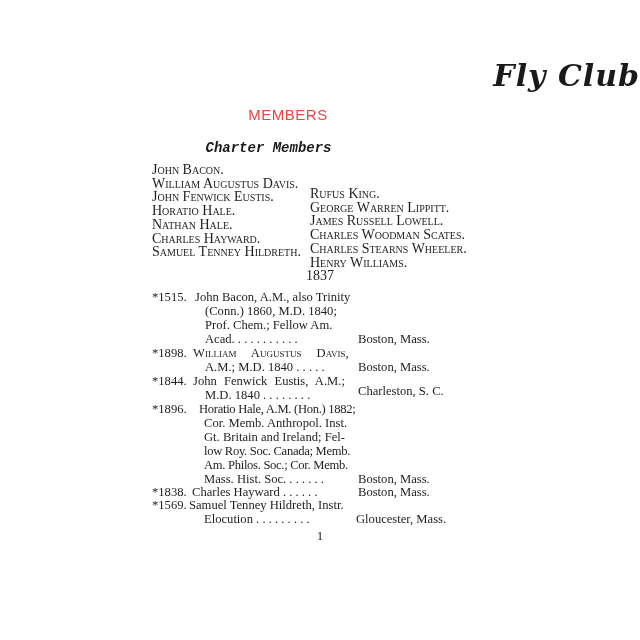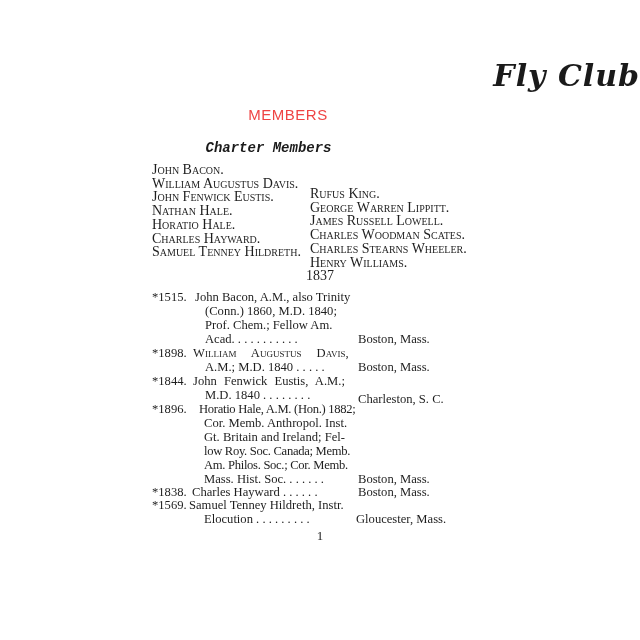--- a/index.html
+++ b/index.html
@@ -23,22 +23,22 @@
 <body>
 
 <div class="abs title">Fly Club</div>
 <div class="abs members">MEMBERS</div>
 <div class="abs charter">Charter Members</div>
 
 <div class="abs sc col1">
   <div>John Bacon.</div>
   <div>William Augustus Davis.</div>
   <div>John Fenwick Eustis.</div>
+  <div>Horatio Hale.</div>
   <div>Nathan Hale.</div>
-  <div>Horatio Hale.</div>
   <div>Charles Hayward.</div>
   <div>Samuel Tenney Hildreth.</div>
 </div>
 <div class="abs sc col2">
   <div>Rufus King.</div>
   <div>George Warren Lippitt.</div>
   <div>James Russell Lowell.</div>
   <div>Charles Woodman Scates.</div>
   <div>Charles Stearns Wheeler.</div>
   <div>Henry Williams.</div>
@@ -54,21 +54,21 @@
 <span class="line" style="left:358px;top:332px">Boston, Mass.</span>
 
 <span class="line" style="left:152px;top:346px">*1898.</span>
 <span class="line" style="left:193px;top:346px;font-variant:small-caps;word-spacing:12px">William Augustus Davis,</span>
 <span class="line" style="left:205px;top:360px">A.M.; M.D. 1840 . . . . .</span>
 <span class="line" style="left:358px;top:360px">Boston, Mass.</span>
 
 <span class="line" style="left:152px;top:374px">*1844.</span>
 <span class="line" style="left:193px;top:374px;word-spacing:4px">John Fenwick Eustis, A.M.;</span>
 <span class="line" style="left:205px;top:388px">M.D. 1840 . . . . . . . .</span>
-<span class="line" style="left:358px;top:392px">Charleston, S. C.</span>
+<span class="line" style="left:358px;top:384px">Charleston, S. C.</span>
 
 <span class="line" style="left:152px;top:402px">*1896.</span>
 <span class="line" style="left:199px;top:402px;letter-spacing:-0.3px">Horatio Hale, A.M. (Hon.) 1882;</span>
 <span class="line" style="left:204px;top:416px">Cor. Memb. Anthropol. Inst.</span>
 <span class="line" style="left:204px;top:430px">Gt. Britain and Ireland; Fel-</span>
 <span class="line" style="left:204px;top:444px;letter-spacing:-0.3px">low Roy. Soc. Canada; Memb.</span>
 <span class="line" style="left:204px;top:458px;letter-spacing:-0.3px">Am. Philos. Soc.; Cor. Memb.</span>
 <span class="line" style="left:204px;top:472px">Mass. Hist. Soc. . . . . . .</span>
 <span class="line" style="left:358px;top:472px">Boston, Mass.</span>
 

